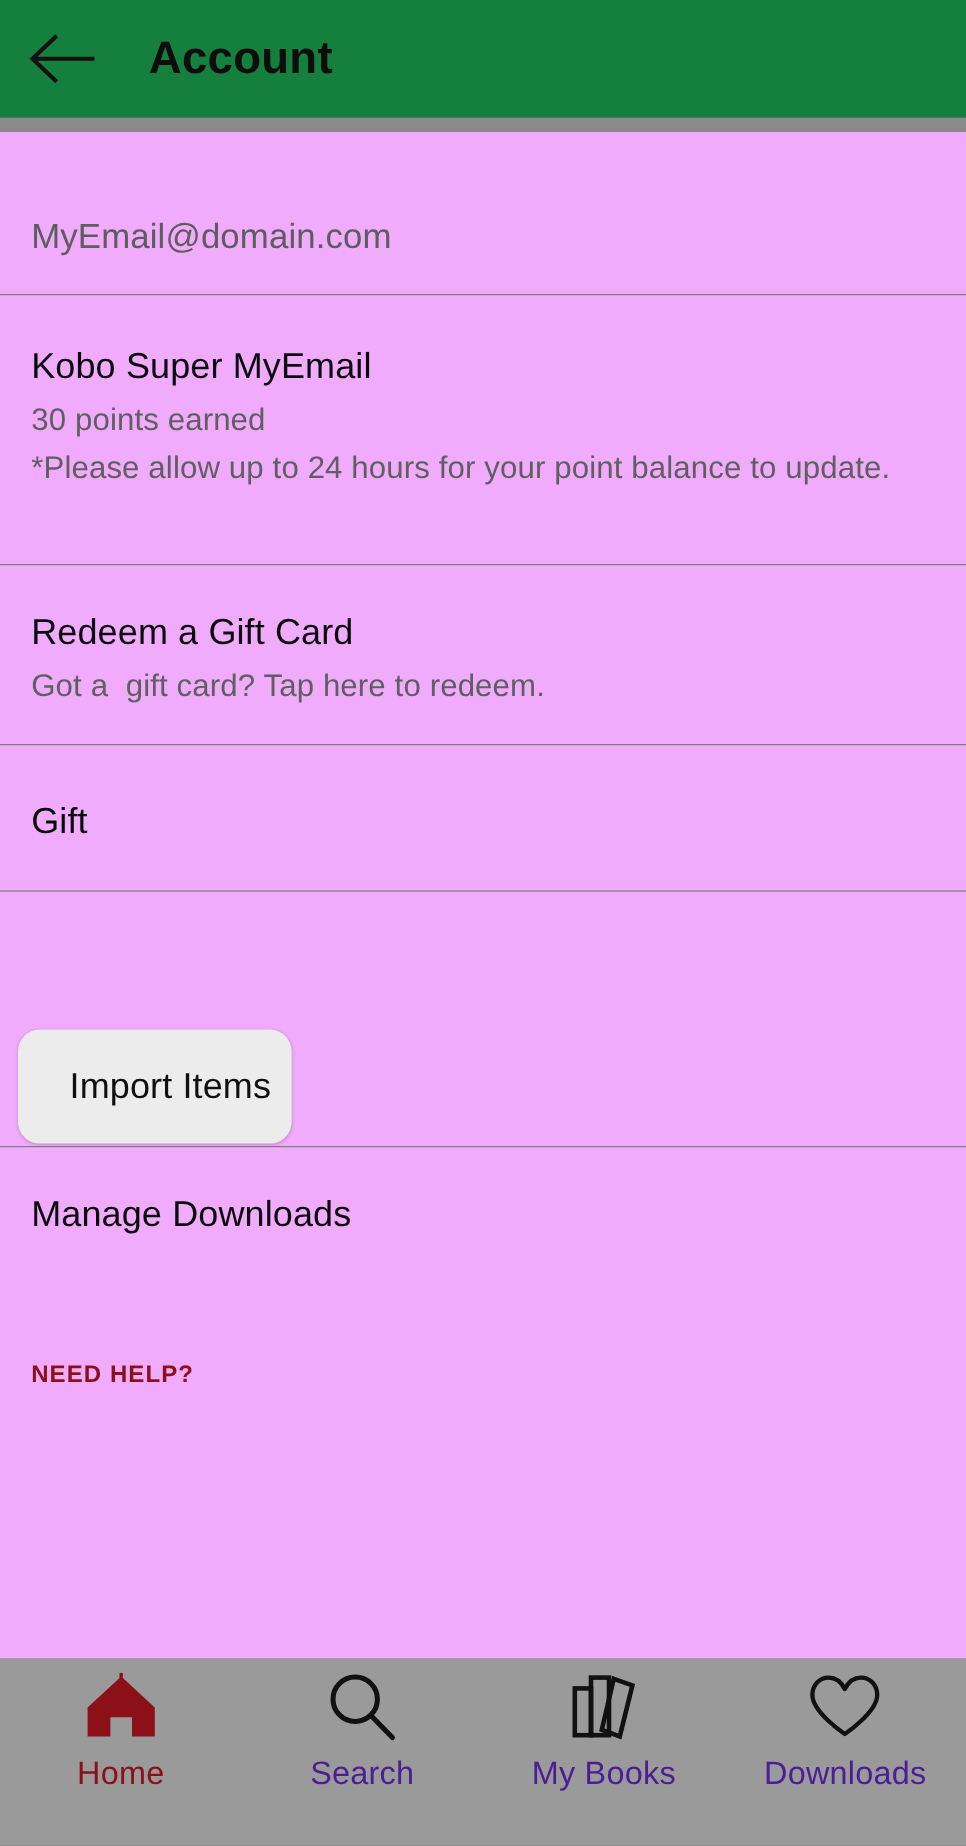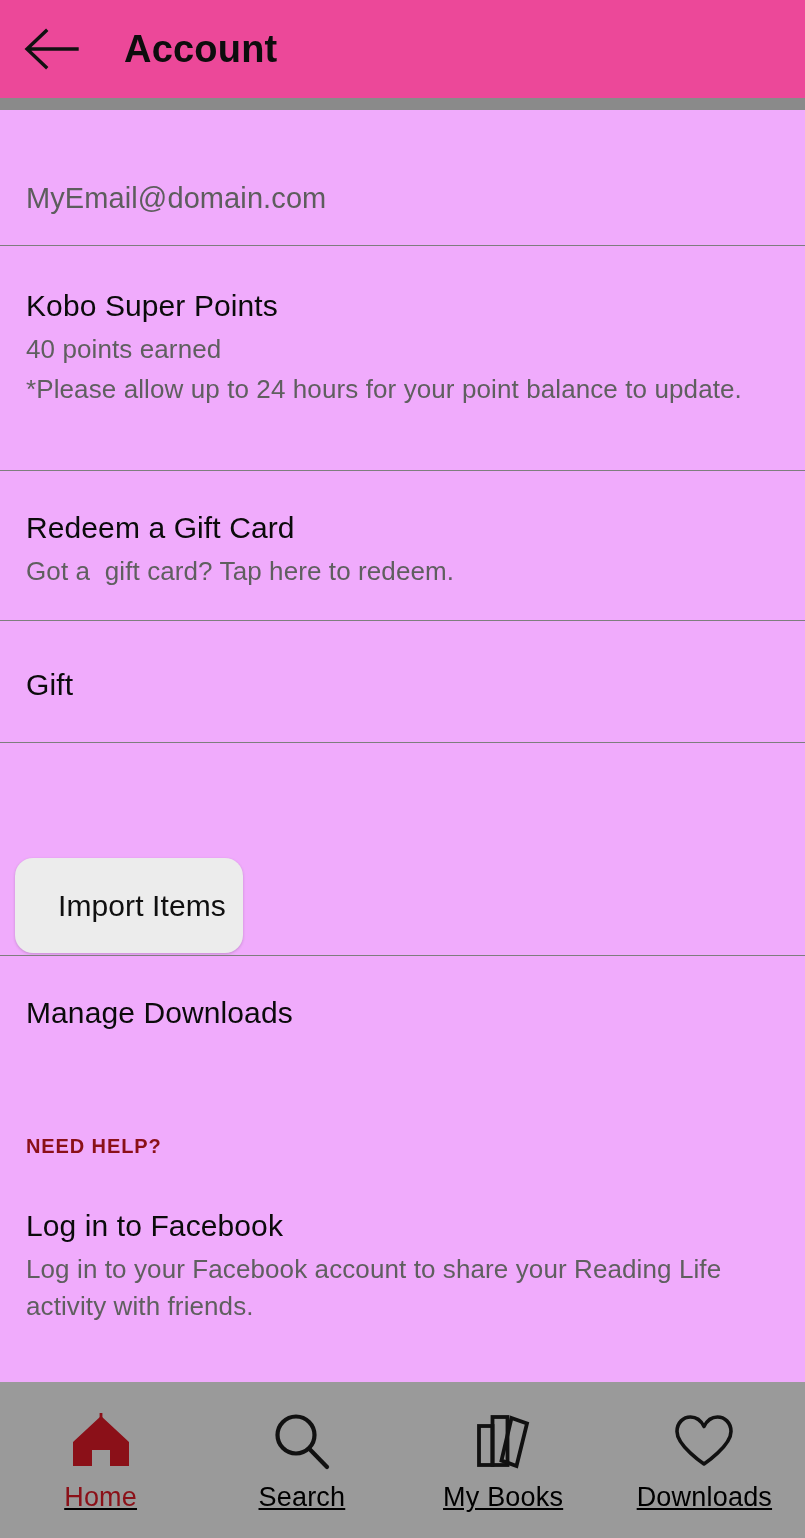--- a/index.html
+++ b/index.html
@@ -22,21 +22,21 @@
     background: #8a8a8a;
     overflow: hidden;
   }
 
   
   #header {
     position: absolute;
     left: 0; top: 0;
     width: 805px;
     height: 98px;
-    background: #ec4899;
+    background: #15803d;
     display: flex;
     align-items: center;
     box-sizing: border-box;
     padding-left: 22px;
   }
   #back-btn {
     width: 62px;
     height: 56px;
     display: flex;
     align-items: center;
@@ -130,35 +130,34 @@
     display: flex;
     align-items: flex-start;
   }
   .tab {
     flex: 1 1 0;
     height: 156px;
     display: flex;
     flex-direction: column;
     align-items: center;
     justify-content: flex-start;
-    padding-top: 30px;
+    padding-top: 11px;
     box-sizing: border-box;
-    text-decoration: underline;
   }
   .tab-icon {
     height: 58px;
     display: flex;
     align-items: center;
     justify-content: center;
   }
   .tab-icon svg { display: block; }
   .tab-label {
     margin-top: 14px;
     font-size: 27px;
-    color: #000000;
+    color: #4c1d95;
     letter-spacing: 0.2px;
     line-height: 1;
   }
   .tab.active .tab-label { color: #8b1018; }
 </style>
 </head>
 <body>
 
 <div id="screen">
 
@@ -174,22 +173,22 @@
   </div>
 
   <div id="content">
 
     <div class="abs" style="top:68px;">
       <div class="row-sub" style="font-size:29px;color:#5d5d5d;">MyEmail@domain.com</div>
     </div>
     <div class="divider" style="top:135px;"></div>
 
     <div class="abs" style="top:178px;width:753px;">
-      <div class="row-title">Kobo Super Points</div>
-      <div class="row-sub" style="margin-top:8px;">40 points earned</div>
+      <div class="row-title">Kobo Super MyEmail</div>
+      <div class="row-sub" style="margin-top:8px;">30 points earned</div>
       <div class="row-sub" style="margin-top:3px;">*Please allow up to 24 hours for your point balance to update.</div>
     </div>
     <div class="divider" style="top:360px;"></div>
 
     <div class="abs" style="top:400px;width:753px;">
       <div class="row-title">Redeem a Gift Card</div>
       <div class="row-sub" style="margin-top:8px;white-space:pre;">Got a  gift card? Tap here to redeem.</div>
     </div>
     <div class="divider" style="top:510px;"></div>
 
@@ -201,25 +200,20 @@
     <div id="import-highlight"></div>
     <div id="import-label">Import Items</div>
     <div class="divider" style="top:845px;"></div>
 
     <div class="abs" style="top:885px;width:753px;">
       <div class="row-title">Manage Downloads</div>
     </div>
 
     <div class="abs" style="top:1026px;">
       <div class="section-head">NEED HELP?</div>
-    </div>
-    <div class="abs" style="top:1000px;width:753px;">
-      <div style="height:98px;"></div>
-      <div class="row-title">Log in to Facebook</div>
-      <div class="row-sub" style="margin-top:8px;">Log in to your Facebook account to share your Reading Life activity with friends.</div>
     </div>
 
   </div>
 
   <div id="tabbar">
 
     <div class="tab active">
       <div class="tab-icon">
         <svg width="62" height="56" viewBox="0 0 62 56" xmlns="http://www.w3.org/2000/svg">
           <path d="M31 3 L59 29 L59 53 L40 53 L40 37 L22 37 L22 53 L3 53 L3 29 Z" fill="#8b1018"></path>

